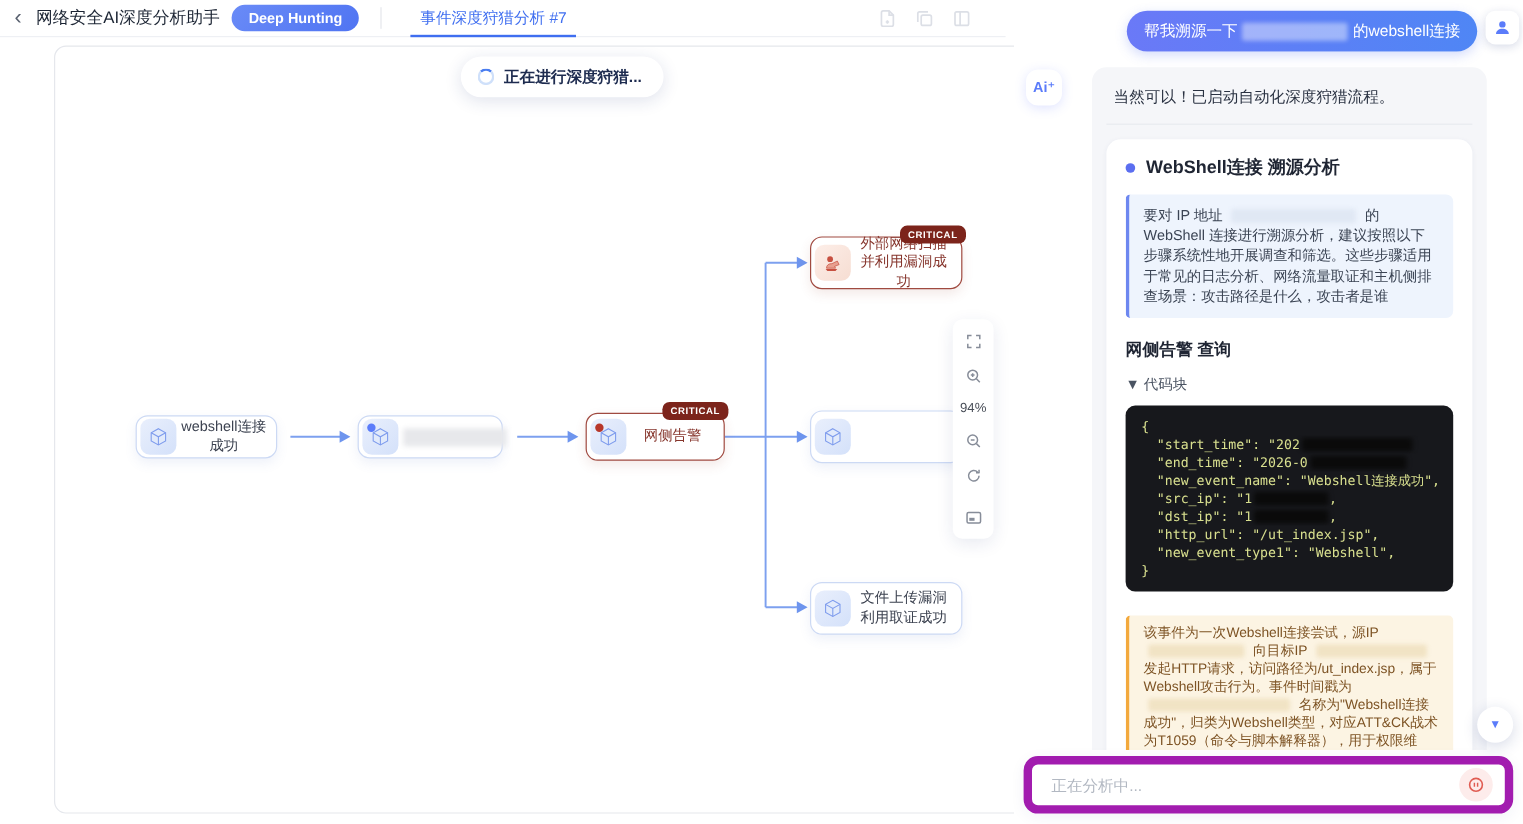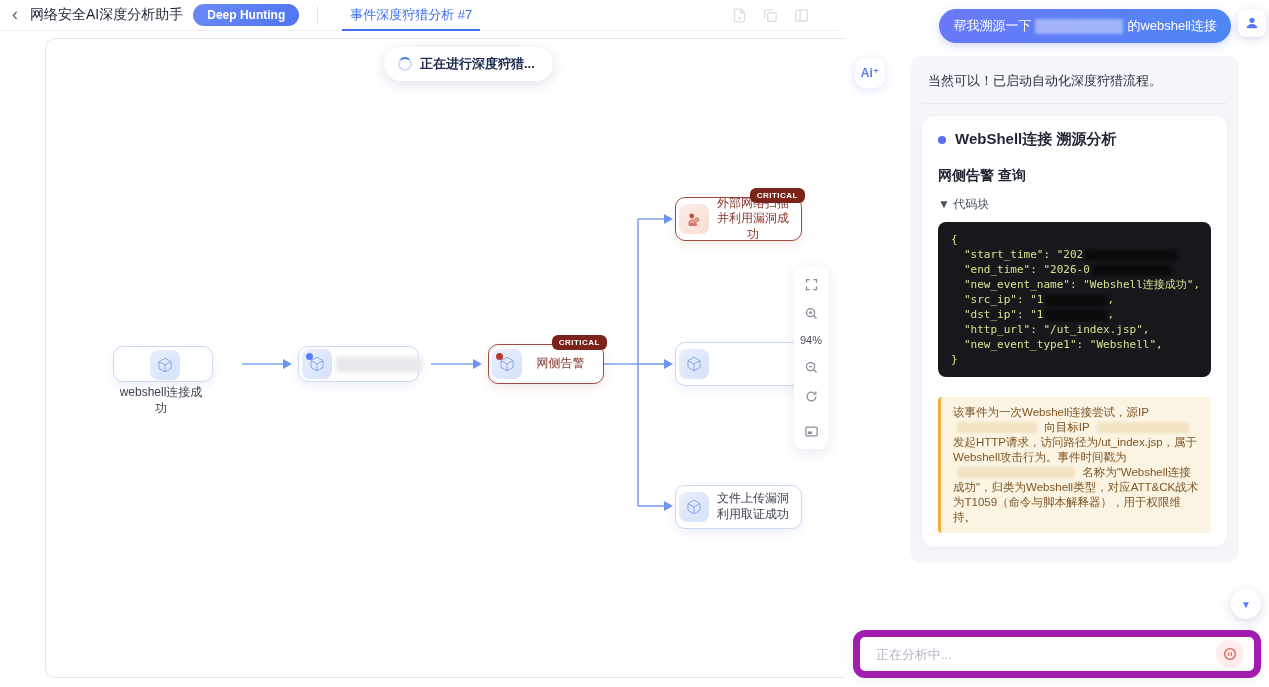--- a/index.html
+++ b/index.html
@@ -161,21 +161,21 @@
       </g>
       <g fill="#6e95ee">
         <polygon points="246,325 237,320 237,330"></polygon>
         <polygon points="436,325 427,320 427,330"></polygon>
         <polygon points="627,180 618,175 618,185"></polygon>
         <polygon points="627,325 618,320 618,330"></polygon>
         <polygon points="627,467 618,462 618,472"></polygon>
       </g>
     </svg>
 
-    <div class="fnode" style="left:67px; top:307px; width:100px; height:36px;flex-direction:column;">
+    <div class="fnode" style="left:67px; top:307px; width:118px; height:36px;">
       <div class="nicon">
         <svg width="18" height="18" viewBox="0 0 24 24">
             <path d="M12 3 20 7.5 V16.5 L12 21 4 16.5 V7.5 Z" fill="#e1eafb" stroke="#7e9ced" stroke-width="1.2"></path>
             <path d="M4 7.5 12 12 20 7.5 M12 12 V21" fill="none" stroke="#7e9ced" stroke-width="1.2"></path>
           </svg>
       </div>
       <div class="nlabel">webshell连接成功</div>
     </div>
 
     <div class="fnode" style="left:252px; top:307px; width:121px; height:36px;">
@@ -291,20 +291,25 @@
         <div class="ai-container">
           <div class="ai-intro">当然可以！已启动自动化深度狩猎流程。</div>
           <div class="ai-divider"></div>
 
           <div class="card">
             <div class="card-title-row">
               <span class="blue-dot"></span>
               <span class="card-title">WebShell连接 溯源分析</span>
             </div>
 
+            <div class="quote-box">
+              <span>要对 IP 地址</span>
+              <span class="redact quote-redact"></span>
+              <span>的 WebShell 连接进行溯源分析，建议按照以下步骤系统性地开展调查和筛选。这些步骤适用于常见的日志分析、网络流量取证和主机侧排查场景：攻击路径是什么，攻击者是谁</span>
+            </div>
 
             <div class="section-h">网侧告警 查询</div>
             <div class="code-toggle">▼ 代码块</div>
 
             <div class="code-block">
               <div class="code-line"><span>{</span></div>
               <div class="code-line ind"><span>"start_time": "202</span><span class="redact code-redact cr-1"></span></div>
               <div class="code-line ind"><span>"end_time": "2026-0</span><span class="redact code-redact cr-2"></span></div>
               <div class="code-line ind"><span>"new_event_name": "Webshell连接成功",</span></div>
               <div class="code-line ind"><span>"src_ip": "1</span><span class="redact code-redact cr-3"></span><span>,</span></div>

